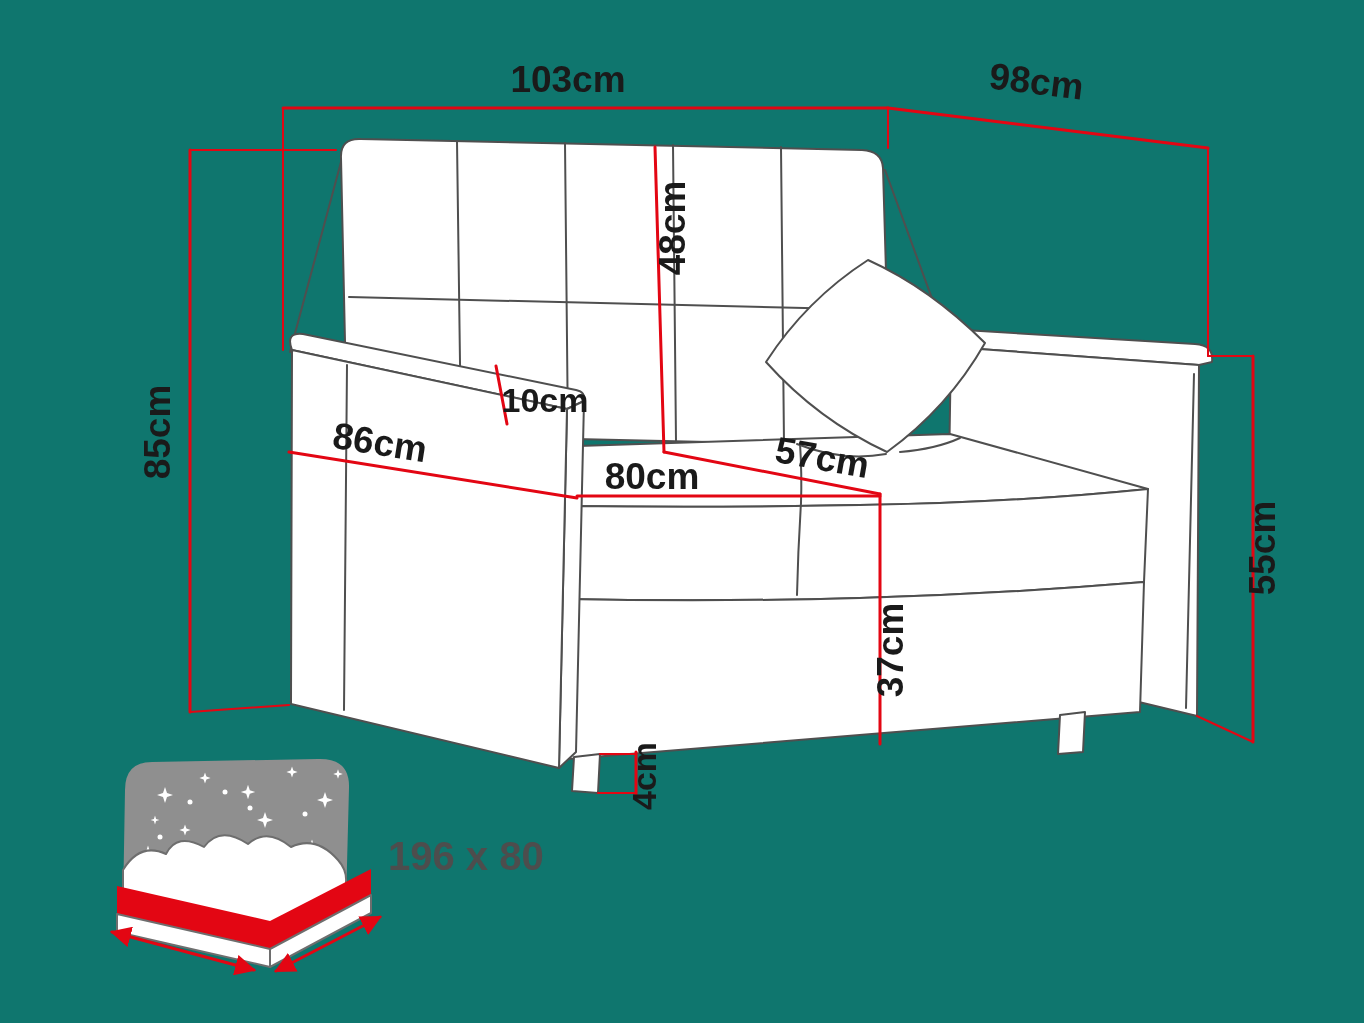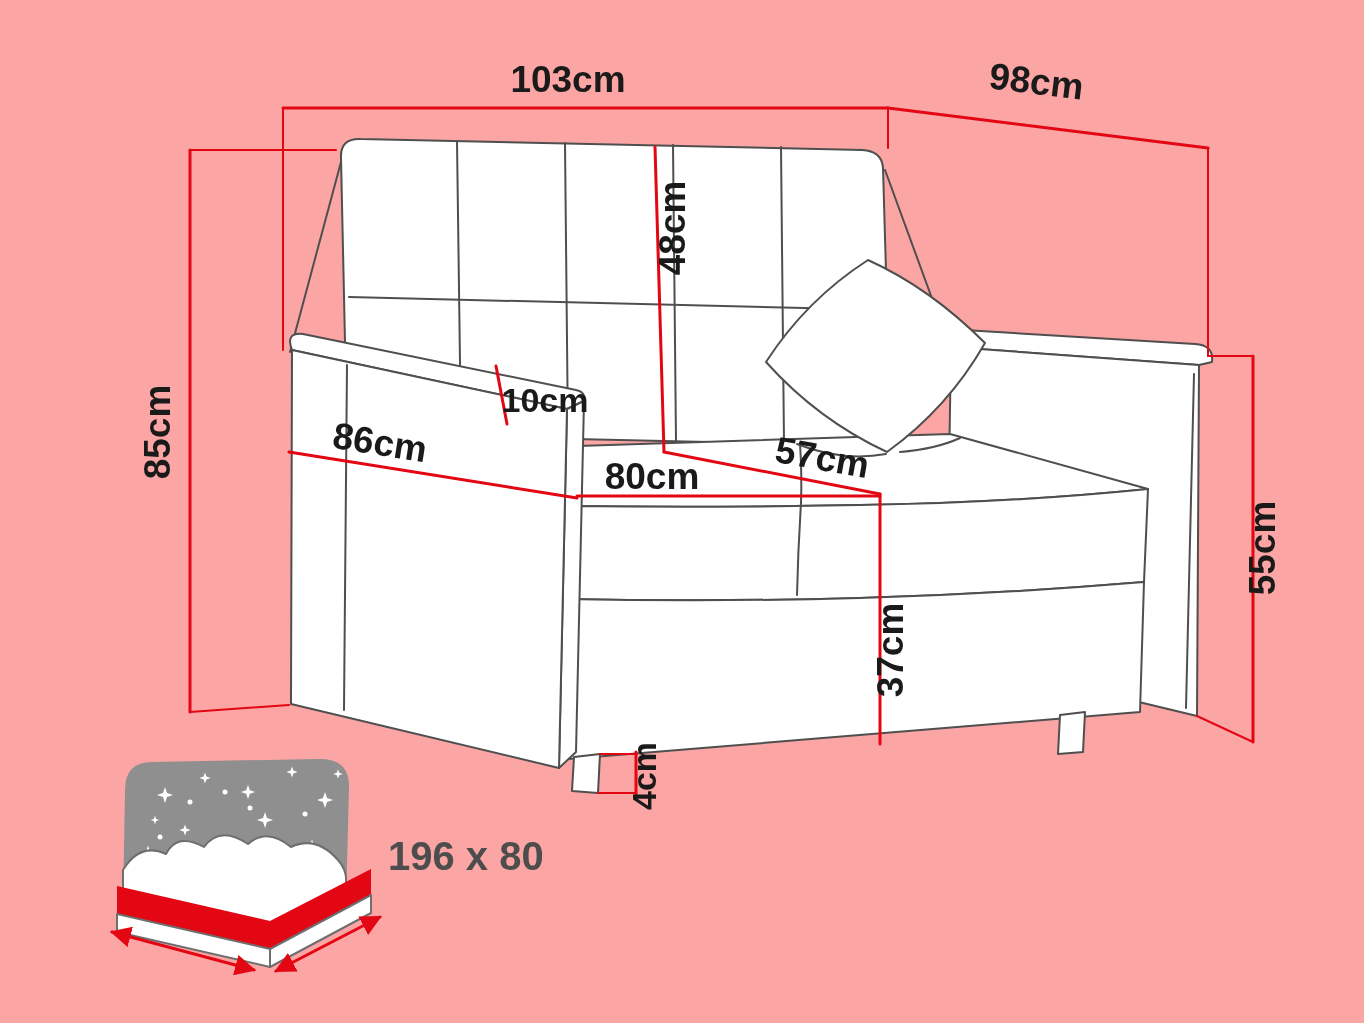--- a/index.html
+++ b/index.html
@@ -1,17 +1,17 @@
 <!DOCTYPE html>
 <html><head>
 <meta charset="utf-8">
 <title>Diagram</title>
 <style>
   html,body{margin:0;padding:0;background:#ffffff;}
-  .canvas{position:relative;width:1364px;height:1023px;background:#fca5a5;overflow:hidden;
+  .canvas{position:relative;width:1364px;height:1023px;background:#0f766e;overflow:hidden;
           font-family:"Liberation Sans",sans-serif;}
   svg{display:block;}
   .sketch{stroke:#4f4f4f;stroke-width:2;fill:none;stroke-linejoin:round;stroke-linecap:round;}
   .sketch-fill{stroke:#4f4f4f;stroke-width:2;fill:#ffffff;stroke-linejoin:round;stroke-linecap:round;}
   .dim{stroke:#e30613;stroke-width:3;fill:none;stroke-linecap:round;}
   .ext{stroke:#e30613;stroke-width:2;fill:none;stroke-linecap:round;}
   .dim-label{font-family:"Liberation Sans",sans-serif;font-weight:bold;font-size:37px;fill:#1a1a1a;}
   .dim-label-sm{font-family:"Liberation Sans",sans-serif;font-weight:bold;font-size:34px;fill:#1a1a1a;}
   .sleep-label{font-family:"Liberation Sans",sans-serif;font-weight:bold;font-size:40px;fill:#4d4d4d;}
   .icon-line{stroke:#6e6e6e;stroke-width:2;stroke-linejoin:round;stroke-linecap:round;}

